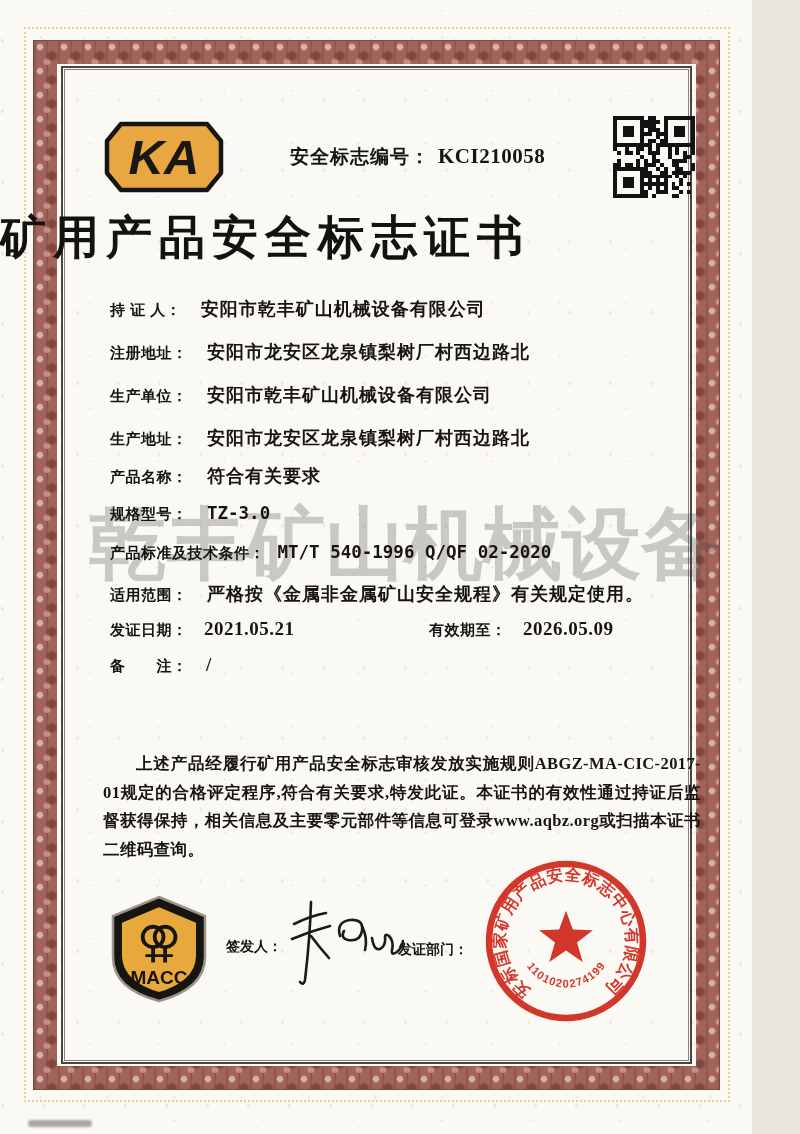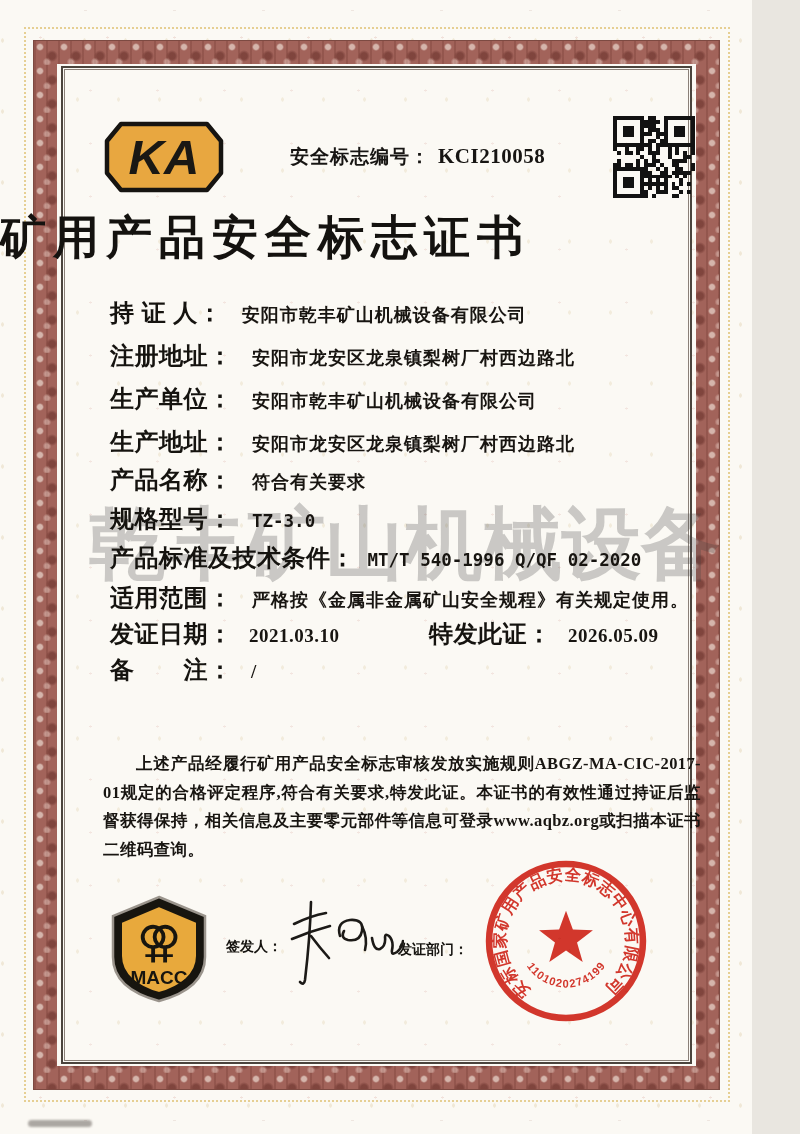--- a/index.html
+++ b/index.html
@@ -75,21 +75,21 @@
   .watermark {
     position:absolute; left:88px; top:504px; width:624px; z-index:1;
     font-size:79px; font-weight:800; color:rgba(60,60,60,.26);
     white-space:nowrap; letter-spacing:0px; text-align:justify; line-height:1;
   }
   .watermark::after{ content:""; display:inline-block; width:100%; }
 
   
   .row { position:absolute; z-index:2; white-space:nowrap; }
   .row .lbl {
-    display:inline-block; font-size:24px; font-weight:bold; color:#15130f;
+    display:inline-block; font-size:15px; font-weight:bold; color:#15130f;
     white-space:pre; letter-spacing:0.5px;
   }
   .row .val {
     display:inline-block; font-size:18px; color:#181511; font-weight:600;
     font-family:"Liberation Serif", serif; letter-spacing:1px;
   }
   .row .val.mono { font-family:"DejaVu Sans Mono", monospace; font-weight:700; letter-spacing:0; font-size:17.5px; }
   .row .val.serif-num { font-family:"Liberation Serif", serif; font-weight:700; font-size:19px; letter-spacing:0.5px; }
 
   
@@ -327,24 +327,24 @@
       <span class="lbl">产品标准及技术条件：</span>
       <span class="val mono" style="margin-left:8px;">MT/T 540-1996 Q/QF 02-2020</span>
     </div>
     <div class="row" style="left:110px; top:582px;">
       <span class="lbl">适用范围：</span>
       <span class="val" style="margin-left:15px;">严格按《金属非金属矿山安全规程》有关规定使用。</span>
     </div>
 
     <div class="row" style="left:110px; top:618px;">
       <span class="lbl">发证日期：</span>
-      <span class="val serif-num" style="margin-left:12px;">2021.03.10</span>
+      <span class="val serif-num" style="margin-left:12px;">2021.05.21</span>
     </div>
     <div class="row" style="left:429px; top:618px;">
-      <span class="lbl">特发此证：</span>
+      <span class="lbl">有效期至：</span>
       <span class="val serif-num" style="margin-left:12px;">2026.05.09</span>
     </div>
 
     <div class="row" style="left:110px; top:654px;">
       <span class="lbl">备　　注：</span>
       <span class="val serif-num" style="margin-left:14px;">/</span>
     </div>
 
     <div class="statement">上述产品经履行矿用产品安全标志审核发放实施规则ABGZ-MA-CIC-2017-01规定的合格评定程序,符合有关要求,特发此证。本证书的有效性通过持证后监督获得保持，相关信息及主要零元部件等信息可登录www.aqbz.org或扫描本证书二维码查询。</div>
 

